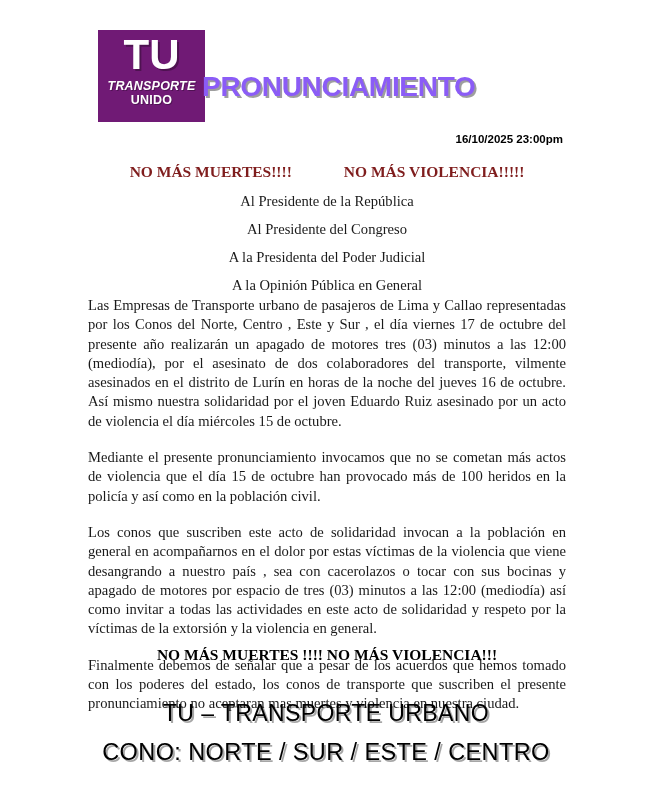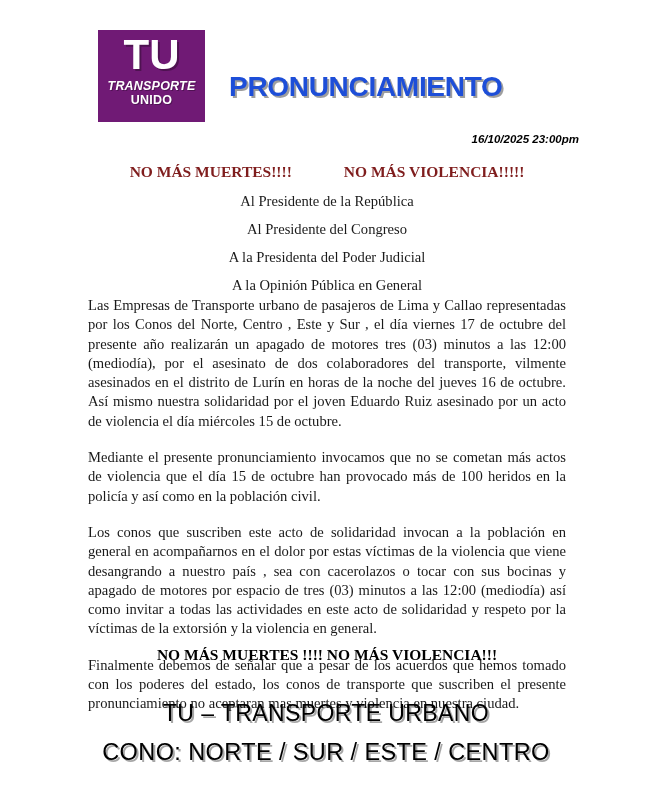--- a/index.html
+++ b/index.html
@@ -82,38 +82,36 @@
 
   .doc-title {
     position: absolute;
     left: 114px;
     top: 44px;
     font-family: "Liberation Sans", "DejaVu Sans", sans-serif;
     font-weight: 700;
     font-size: 28px;
     line-height: 30px;
     letter-spacing: -0.3px;
-    color: #1d4ed8;
+    color: #8b5cf6;
     text-shadow: 2px 2px 0 rgba(0,0,0,0.38);
     white-space: nowrap;
-    margin-left: 27px;
   }
 
   
   .date-line {
     position: absolute;
-    right: 72px;
+    right: 88px;
     top: 132px;
     font-family: "Liberation Sans", "DejaVu Sans", sans-serif;
     font-weight: 700;
     font-size: 11.5px;
     line-height: 14px;
     color: #000000;
     white-space: nowrap;
-    font-style: italic;
   }
 
   
   .slogan-row {
     position: absolute;
     left: 88px;
     top: 162px;
     width: 478px;
     display: flex;
     justify-content: center;

